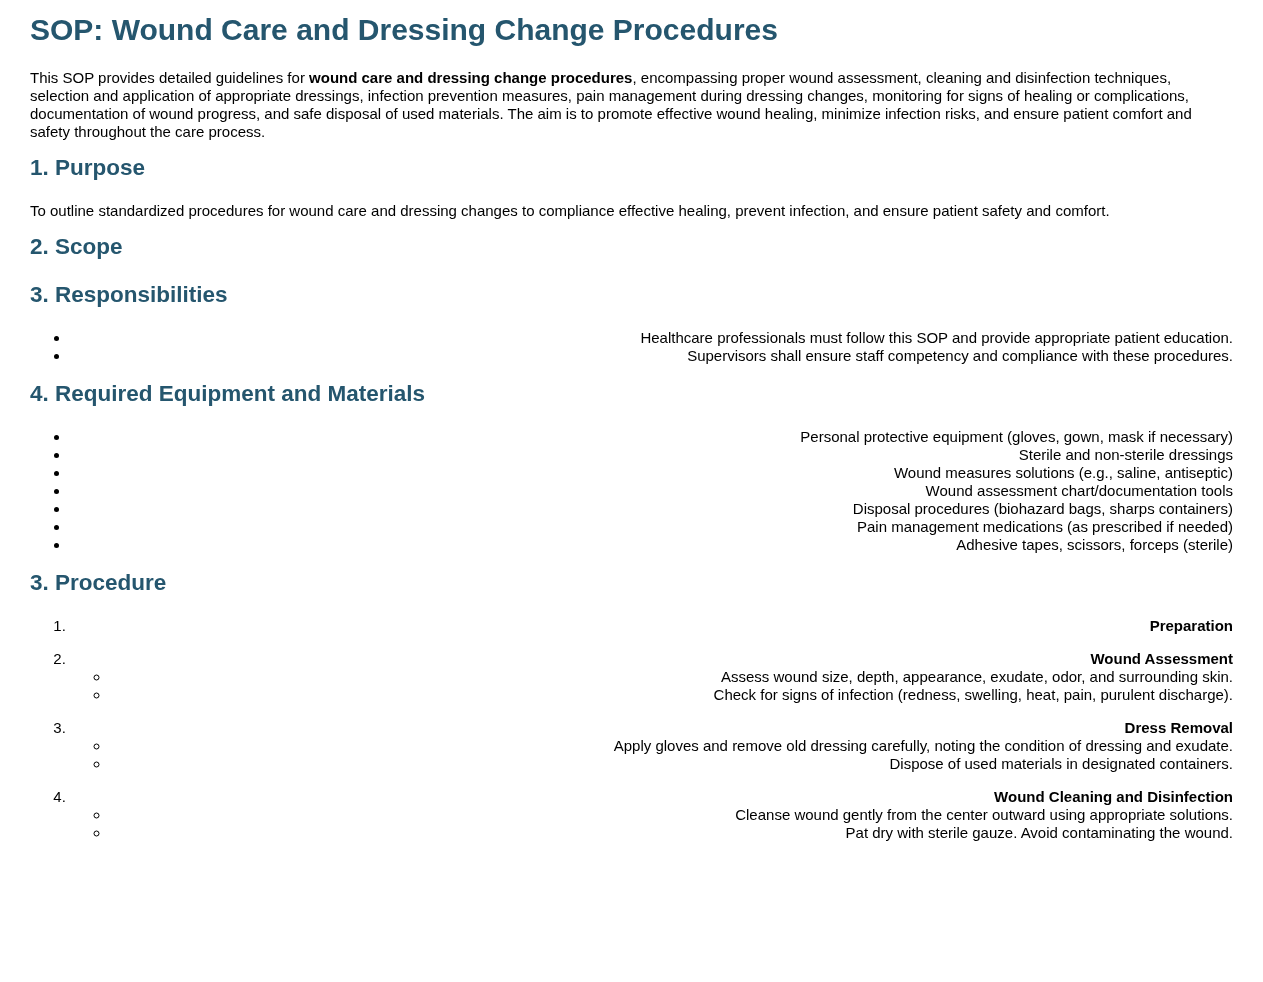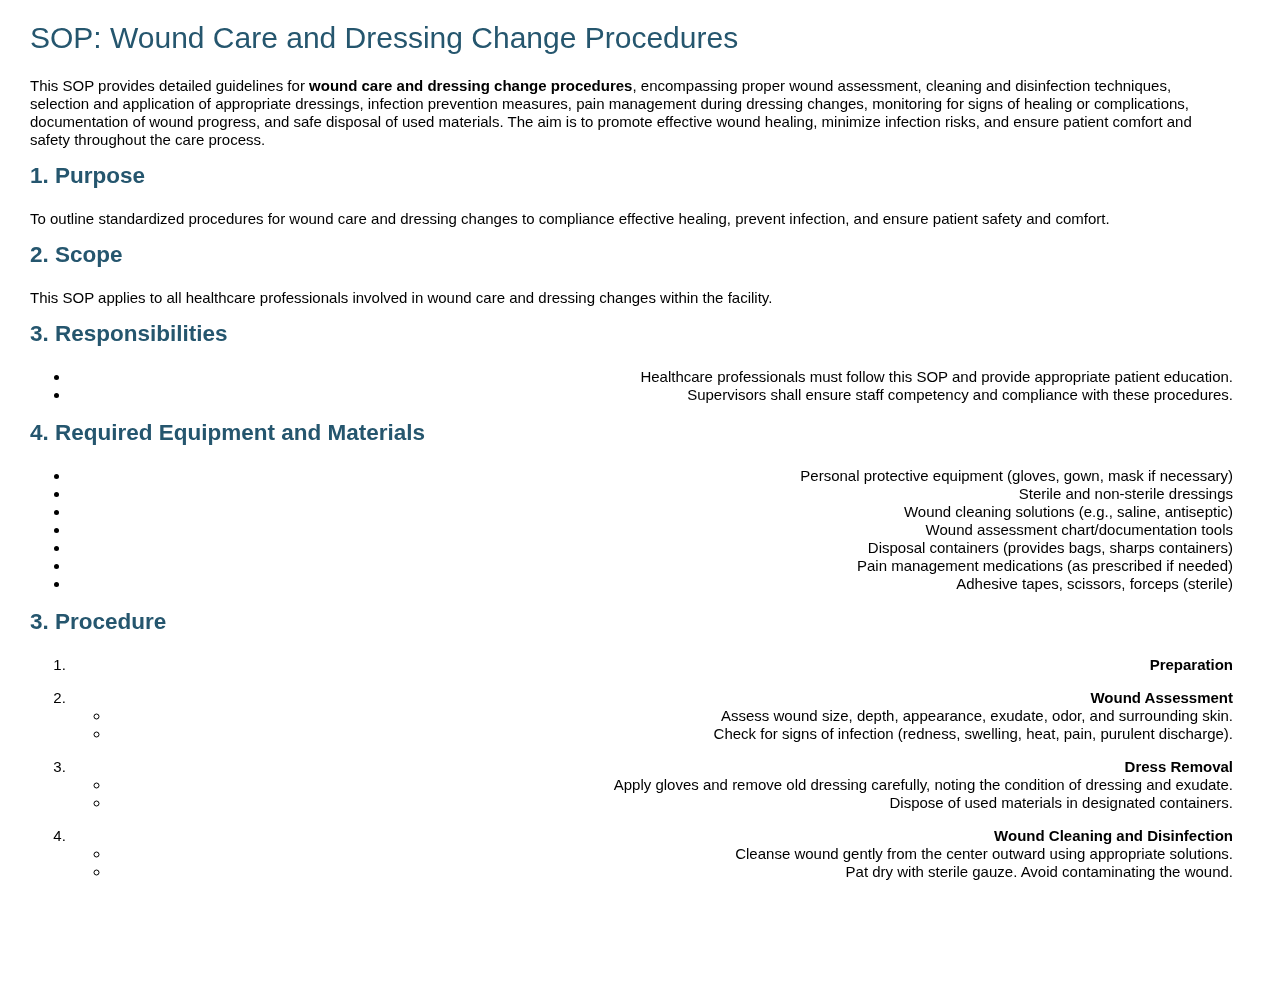--- a/index.html
+++ b/index.html
@@ -18,23 +18,23 @@
     height:982px;
     overflow:hidden;
     font-family:"Liberation Sans",sans-serif;
     font-size:15px;
     line-height:18px;
     color:var(--body_text,#000);
   }
   h1{
     font-size:30px;
     line-height:36px;
-    font-weight:normal;
+    font-weight:bold;
     color:var(--heading,#25566E);
-    margin:20px 0 21px 0;
+    margin:12px 0 21px 0;
   }
   h2{
     font-size:22.5px;
     line-height:27px;
     font-weight:bold;
     color:var(--heading,#25566E);
     margin:8px 0 21px 0;
   }
   p{
     margin:13px 0;
@@ -61,35 +61,34 @@
 <main>
 
   <h1>SOP: Wound Care and Dressing Change Procedures</h1>
 
   <p><span>This SOP provides detailed guidelines for </span><strong>wound care and dressing change procedures</strong><span>, encompassing proper wound assessment, cleaning and disinfection techniques, selection and application of appropriate dressings, infection prevention measures, pain management during dressing changes, monitoring for signs of healing or complications, documentation of wound progress, and safe disposal of used materials. The aim is to promote effective wound healing, minimize infection risks, and ensure patient comfort and safety throughout the care process.</span></p>
 
   <h2>1. Purpose</h2>
   <p>To outline standardized procedures for wound care and dressing changes to compliance effective healing, prevent infection, and ensure patient safety and comfort.</p>
 
   <h2>2. Scope</h2>
-  <p>This SOP applies to all healthcare professionals involved in wound care and dressing changes within the facility.</p>
 
   <h2>3. Responsibilities</h2>
   <ul>
     <li>Healthcare professionals must follow this SOP and provide appropriate patient education.</li>
     <li>Supervisors shall ensure staff competency and compliance with these procedures.</li>
   </ul>
 
   <h2>4. Required Equipment and Materials</h2>
   <ul>
     <li>Personal protective equipment (gloves, gown, mask if necessary)</li>
     <li>Sterile and non-sterile dressings</li>
-    <li>Wound cleaning solutions (e.g., saline, antiseptic)</li>
+    <li>Wound measures solutions (e.g., saline, antiseptic)</li>
     <li>Wound assessment chart/documentation tools</li>
-    <li>Disposal containers (provides bags, sharps containers)</li>
+    <li>Disposal procedures (biohazard bags, sharps containers)</li>
     <li>Pain management medications (as prescribed if needed)</li>
     <li>Adhesive tapes, scissors, forceps (sterile)</li>
   </ul>
 
   <h2>3. Procedure</h2>
   <ol class="procedure">
     <li>
       <strong>Preparation</strong>
     </li>
     <li>

